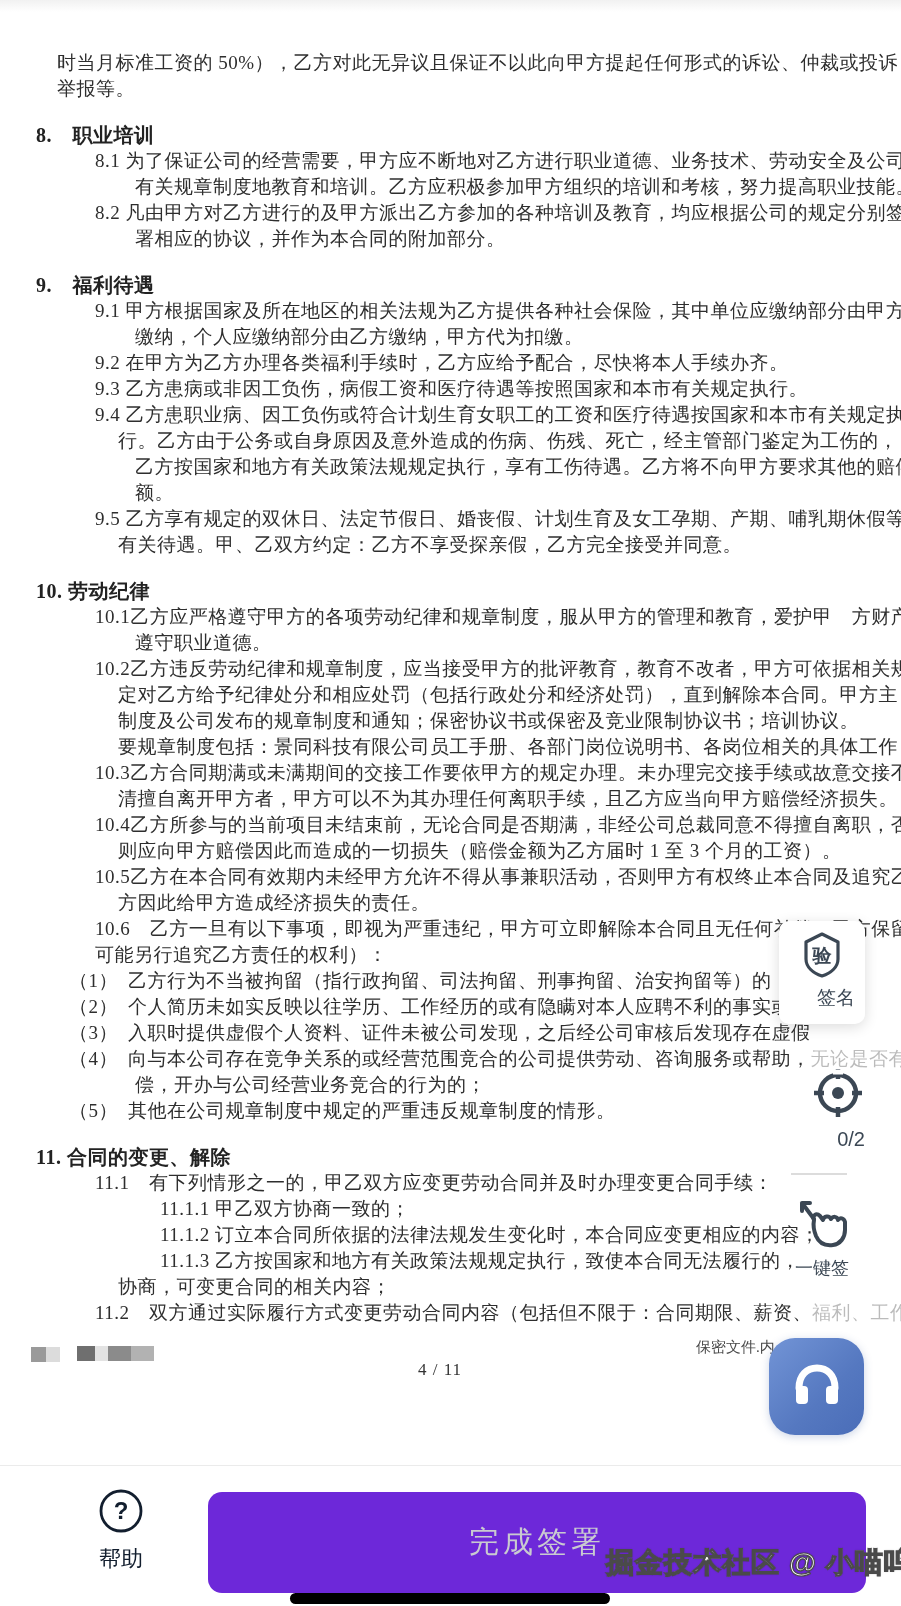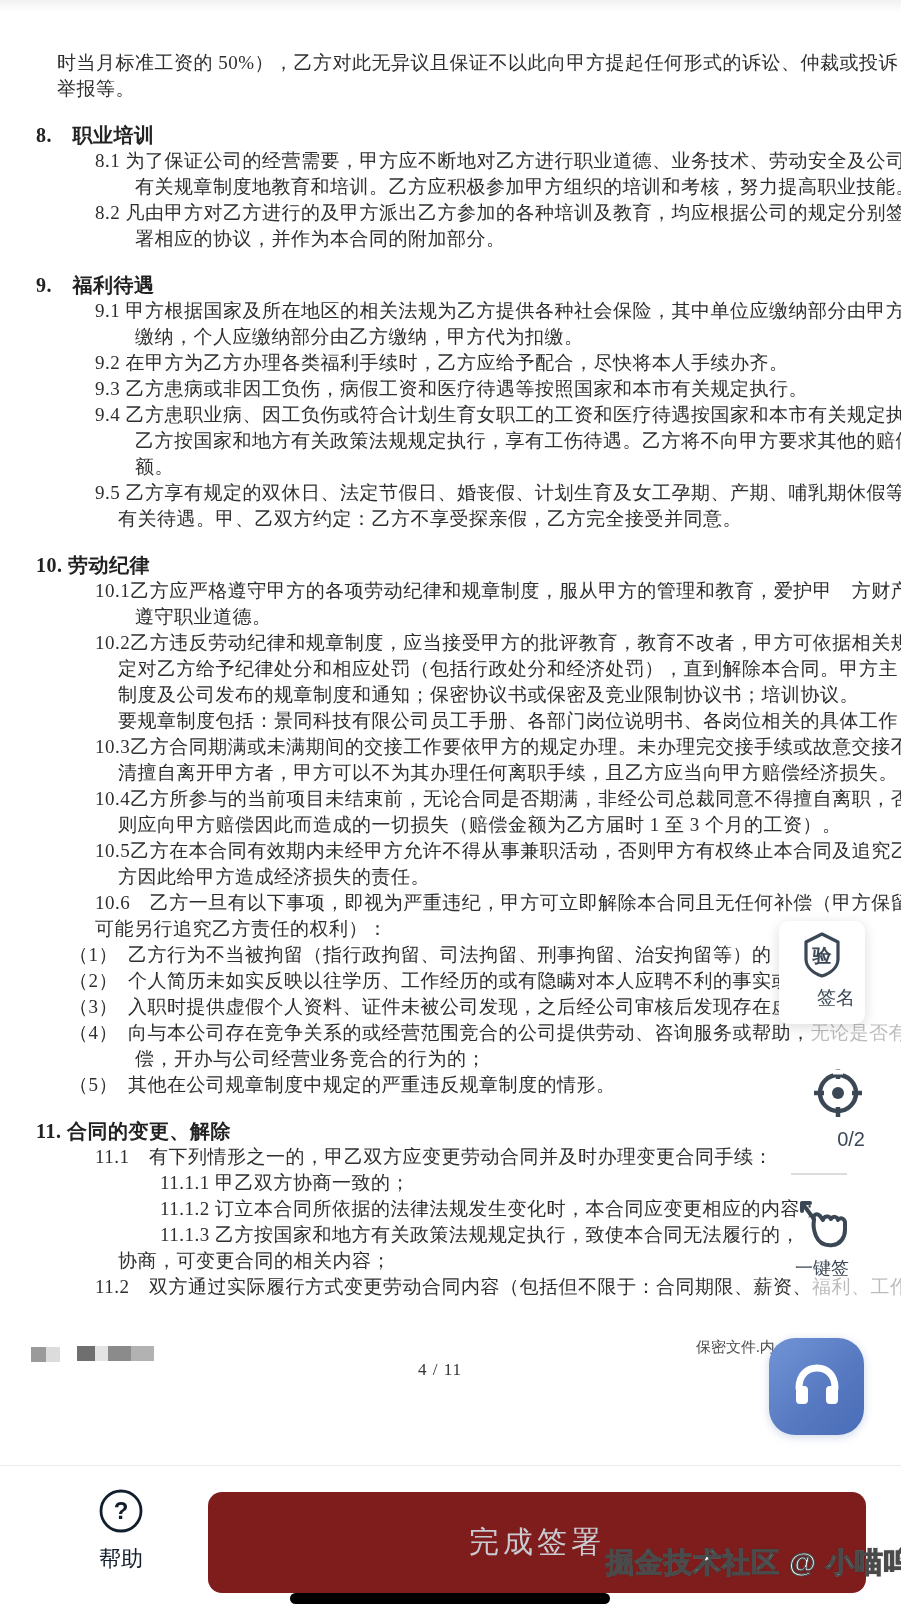--- a/index.html
+++ b/index.html
@@ -41,21 +41,21 @@
   .onekey-label{font-size:18px;color:#3b4754;margin-top:0px;font-weight:500;}
   .headset-btn{position:absolute;left:769px;top:1338px;width:95px;height:97px;border-radius:26px;
                background:linear-gradient(135deg,#7294d6 0%,#5578c0 60%,#4a6db8 100%);
                display:flex;align-items:center;justify-content:center;
                box-shadow:0 2px 8px rgba(60,90,160,.25);}
   
   .bottom-bar{position:absolute;left:0;top:1465px;width:901px;height:141px;background:#fff;
               border-top:1px solid #ebebeb;font-family:"Liberation Sans","DejaVu Sans",sans-serif;}
   .help{position:absolute;left:85px;top:22px;width:72px;text-align:center;}
   .help-label{font-size:22px;color:#121e2e;margin-top:6px;font-weight:500;}
-  .finish-btn{position:absolute;left:208px;top:26px;width:658px;height:101px;background:#7f1d1d;
+  .finish-btn{position:absolute;left:208px;top:26px;width:658px;height:101px;background:#6d28d9;
               border:none;border-radius:14px;font-size:30px;letter-spacing:4px;color:#c9cad0;
               font-family:"Liberation Sans","DejaVu Sans",sans-serif;}
   .home-indicator{position:absolute;left:290px;top:127px;width:320px;height:11px;background:#000;
                   border-radius:6px;}
   .watermark{position:absolute;left:606px;top:1544px;font-size:28px;font-weight:bold;
              font-family:"Liberation Sans","DejaVu Sans",sans-serif;color:#fafafa;
              -webkit-text-stroke:1.2px #4a4a4a;text-shadow:0 0 2px rgba(0,0,0,.35);
              letter-spacing:1px;white-space:pre;}
 </style>
 </head>
@@ -70,20 +70,21 @@
     <div class="ln it">8.1 为了保证公司的经营需要，甲方应不断地对乙方进行职业道德、业务技术、劳动安全及公司</div>
     <div class="ln c">有关规章制度地教育和培训。乙方应积极参加甲方组织的培训和考核，努力提高职业技能。</div>
     <div class="ln it">8.2 凡由甲方对乙方进行的及甲方派出乙方参加的各种培训及教育，均应根据公司的规定分别签</div>
     <div class="ln c">署相应的协议，并作为本合同的附加部分。</div>
     <div class="ln h">9.　福利待遇</div>
     <div class="ln it">9.1 甲方根据国家及所在地区的相关法规为乙方提供各种社会保险，其中单位应缴纳部分由甲方</div>
     <div class="ln c">缴纳，个人应缴纳部分由乙方缴纳，甲方代为扣缴。</div>
     <div class="ln it">9.2 在甲方为乙方办理各类福利手续时，乙方应给予配合，尽快将本人手续办齐。</div>
     <div class="ln it">9.3 乙方患病或非因工负伤，病假工资和医疗待遇等按照国家和本市有关规定执行。</div>
     <div class="ln it">9.4 乙方患职业病、因工负伤或符合计划生育女职工的工资和医疗待遇按国家和本市有关规定执</div>
+    <div class="ln c118">行。乙方由于公务或自身原因及意外造成的伤病、伤残、死亡，经主管部门鉴定为工伤的，</div>
     <div class="ln c">乙方按国家和地方有关政策法规规定执行，享有工伤待遇。乙方将不向甲方要求其他的赔偿</div>
     <div class="ln c">额。</div>
     <div class="ln it">9.5 乙方享有规定的双休日、法定节假日、婚丧假、计划生育及女工孕期、产期、哺乳期休假等</div>
     <div class="ln c118">有关待遇。甲、乙双方约定：乙方不享受探亲假，乙方完全接受并同意。</div>
     <div class="ln h">10. 劳动纪律</div>
     <div class="ln it">10.1乙方应严格遵守甲方的各项劳动纪律和规章制度，服从甲方的管理和教育，爱护甲　方财产，</div>
     <div class="ln c">遵守职业道德。</div>
     <div class="ln it">10.2乙方违反劳动纪律和规章制度，应当接受甲方的批评教育，教育不改者，甲方可依据相关规</div>
     <div class="ln c118">定对乙方给予纪律处分和相应处罚（包括行政处分和经济处罚），直到解除本合同。甲方主</div>
     <div class="ln c118">制度及公司发布的规章制度和通知；保密协议书或保密及竞业限制协议书；培训协议。</div>

